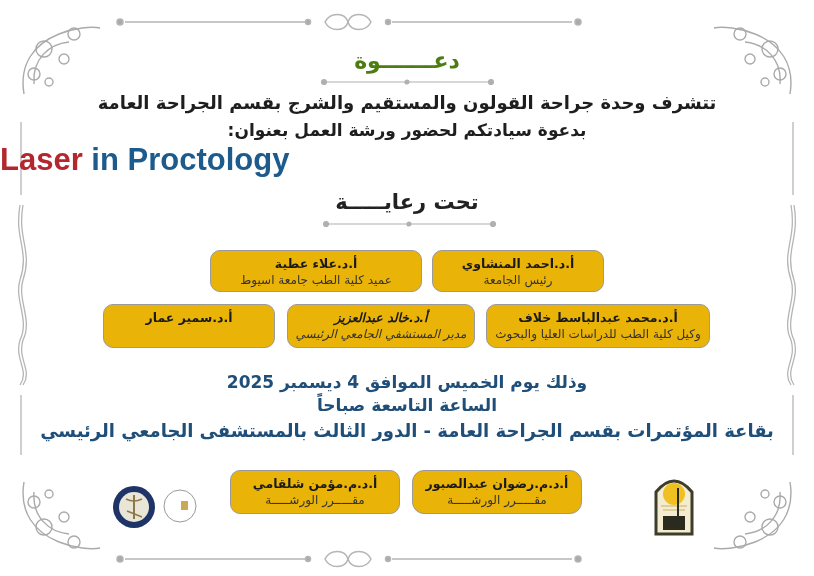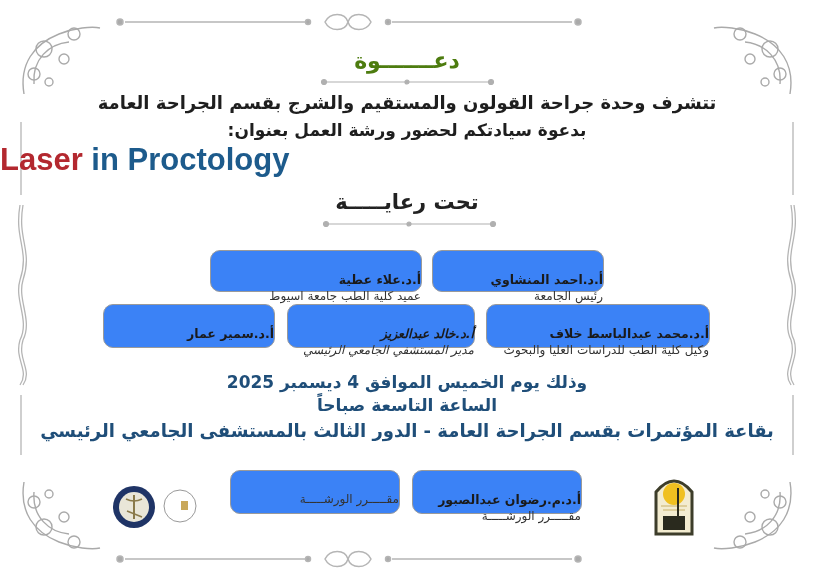--- a/index.html
+++ b/index.html
@@ -9,21 +9,21 @@
   .center-text { text-align: center; direction: rtl; }
 
   .title { left: 0; width: 814px; top: 48px; font-size: 22px; font-weight: bold; color: #4d7c0f; letter-spacing: 1px; }
   .line1 { left: 0; width: 814px; top: 92px; font-size: 18px; font-weight: bold; color: #1e1e1e; }
   .line2 { left: 0; width: 814px; top: 120px; font-size: 17px; font-weight: bold; color: #1e1e1e; }
   .headline { left: 0; width: 814px; top: 142px; font-family: "Liberation Sans", sans-serif; font-size: 31px; font-weight: bold; direction: ltr; }
   .headline .red { color: #b3282f; }
   .headline .blue { color: #1d5b8c; }
   .sponsor { left: 0; width: 814px; top: 190px; font-size: 21px; font-weight: bold; color: #222; }
 
-  .card { border: 1.5px solid #9a9a9a; border-radius: 10px; background: #3b82f6; text-align: right; direction: rtl; box-sizing: border-box; padding-top: 20px; }
+  .card { border: 1.5px solid #9a9a9a; border-radius: 10px; background: #eab308; text-align: center; direction: rtl; box-sizing: border-box; padding-top: 4px; }
   .card .nm { font-size: 12.5px; font-weight: bold; color: #1a1a1a; line-height: 17px; }
   .card .rl { font-size: 12px; color: #333; line-height: 17px; }
 
   .blue-line { left: 0; width: 814px; font-weight: bold; color: #1f4e79; }
   .date { top: 372px; font-size: 17px; }
   .time { top: 395px; font-size: 17px; }
   .venue { top: 420px; font-size: 18px; }
 </style>
 </head>
 <body>
@@ -161,25 +161,26 @@
   <div class="rl">مدير المستشفي الجامعي الرئيسي</div>
 </div>
 <div class="abs card" style="left:103px;top:304px;width:172px;height:44px;">
   <div class="nm">أ.د.سمير عمار</div>
 </div>
 
 <div class="abs center-text blue-line date">وذلك يوم الخميس الموافق 4 ديسمبر 2025</div>
 <div class="abs center-text blue-line time">الساعة التاسعة صباحاً</div>
 <div class="abs center-text blue-line venue">بقاعة المؤتمرات بقسم الجراحة العامة - الدور الثالث بالمستشفى الجامعي الرئيسي</div>
 
-<div class="abs card" style="left:412px;top:470px;width:170px;height:44px;">
+<div class="abs card" style="left:412px;top:470px;width:170px;height:44px;border-radius:12px;">
   <div class="nm">أ.د.م.رضوان عبدالصبور</div>
   <div class="rl">مقـــــرر الورشـــــة</div>
 </div>
 <div class="abs card" style="left:230px;top:470px;width:170px;height:44px;">
+  <div class="nm">أ.د.م.مؤمن شلقامي</div>
   <div class="rl">مقـــــرر الورشـــــة</div>
 </div>
 
 <svg class="abs" style="left:653px;top:470px" width="42" height="66">
   <path d="M3 64 L3 22 Q21 0 39 22 L39 64 Z" fill="#f3ecd0" stroke="#3d3d2a" stroke-width="3"></path>
   <circle cx="21" cy="24" r="11" fill="#f0c020"></circle>
   <g stroke="#c8b068" stroke-width="1">
       <line x1="8" y1="36" x2="34" y2="36"></line>
       <line x1="10" y1="40" x2="32" y2="40"></line>
     </g>

